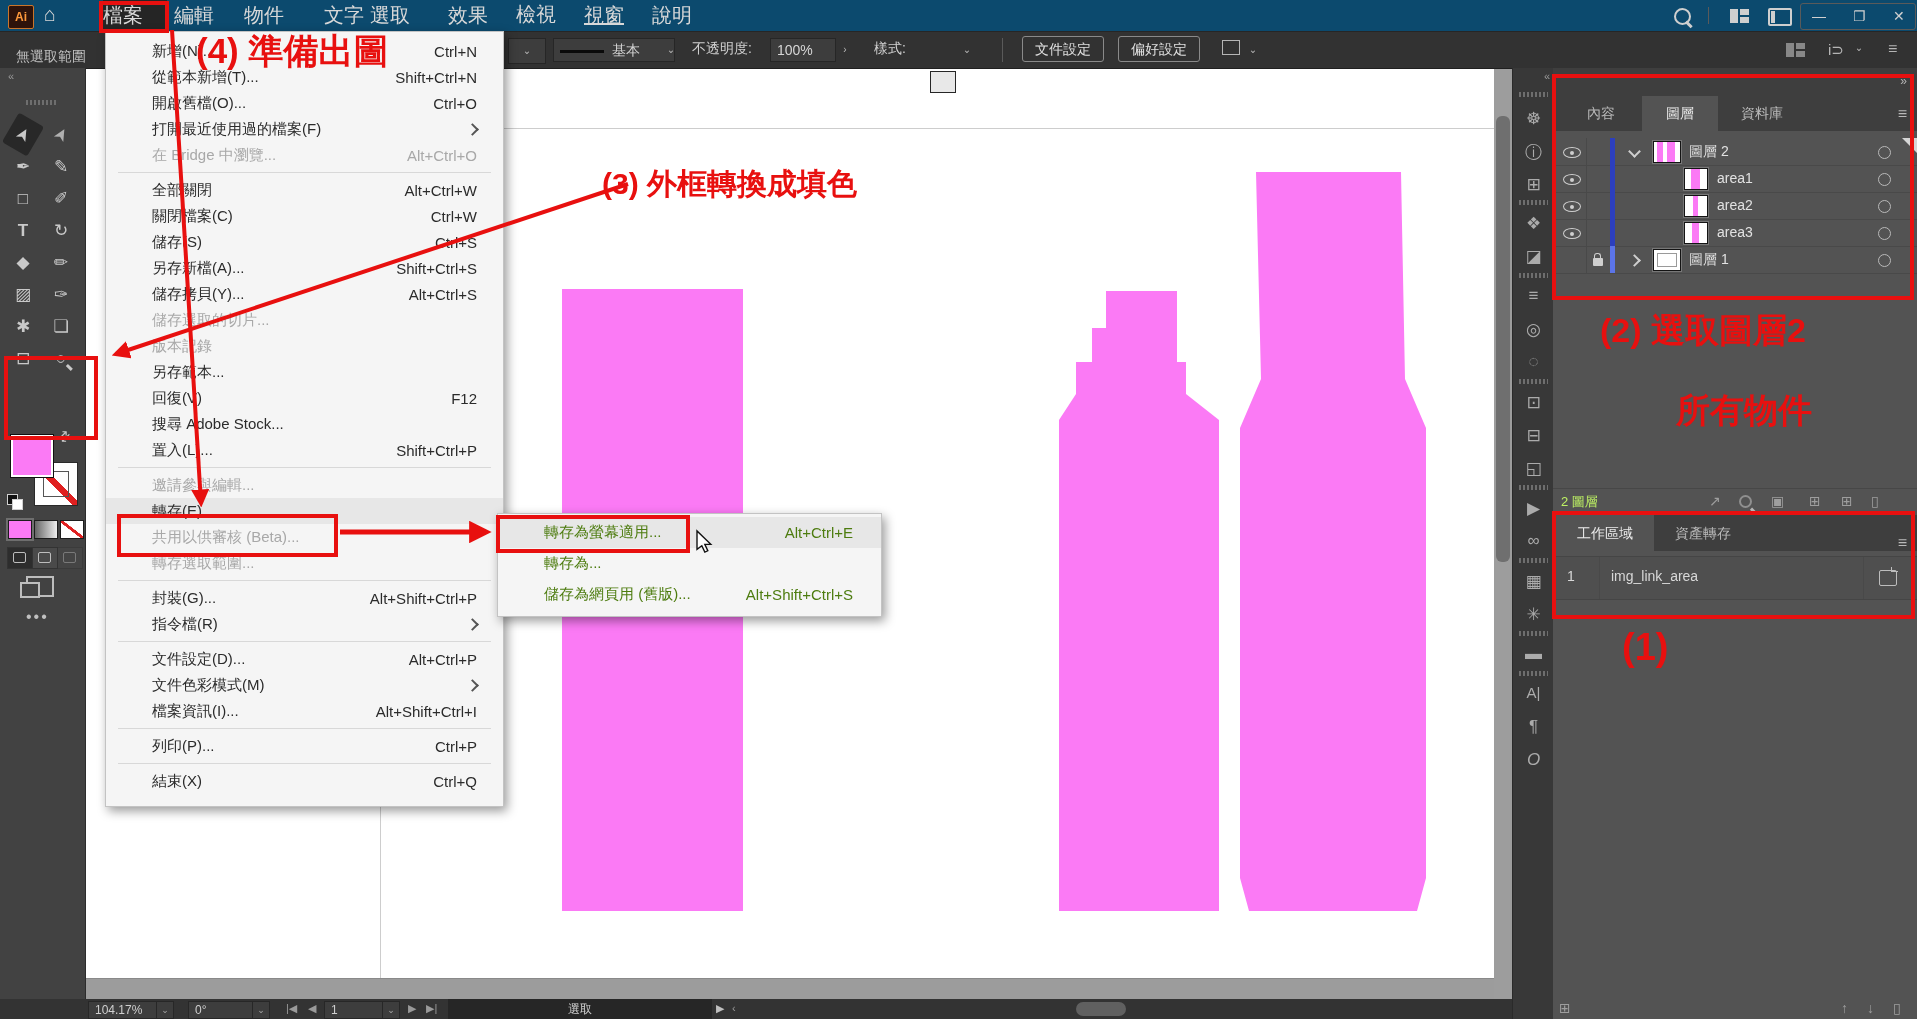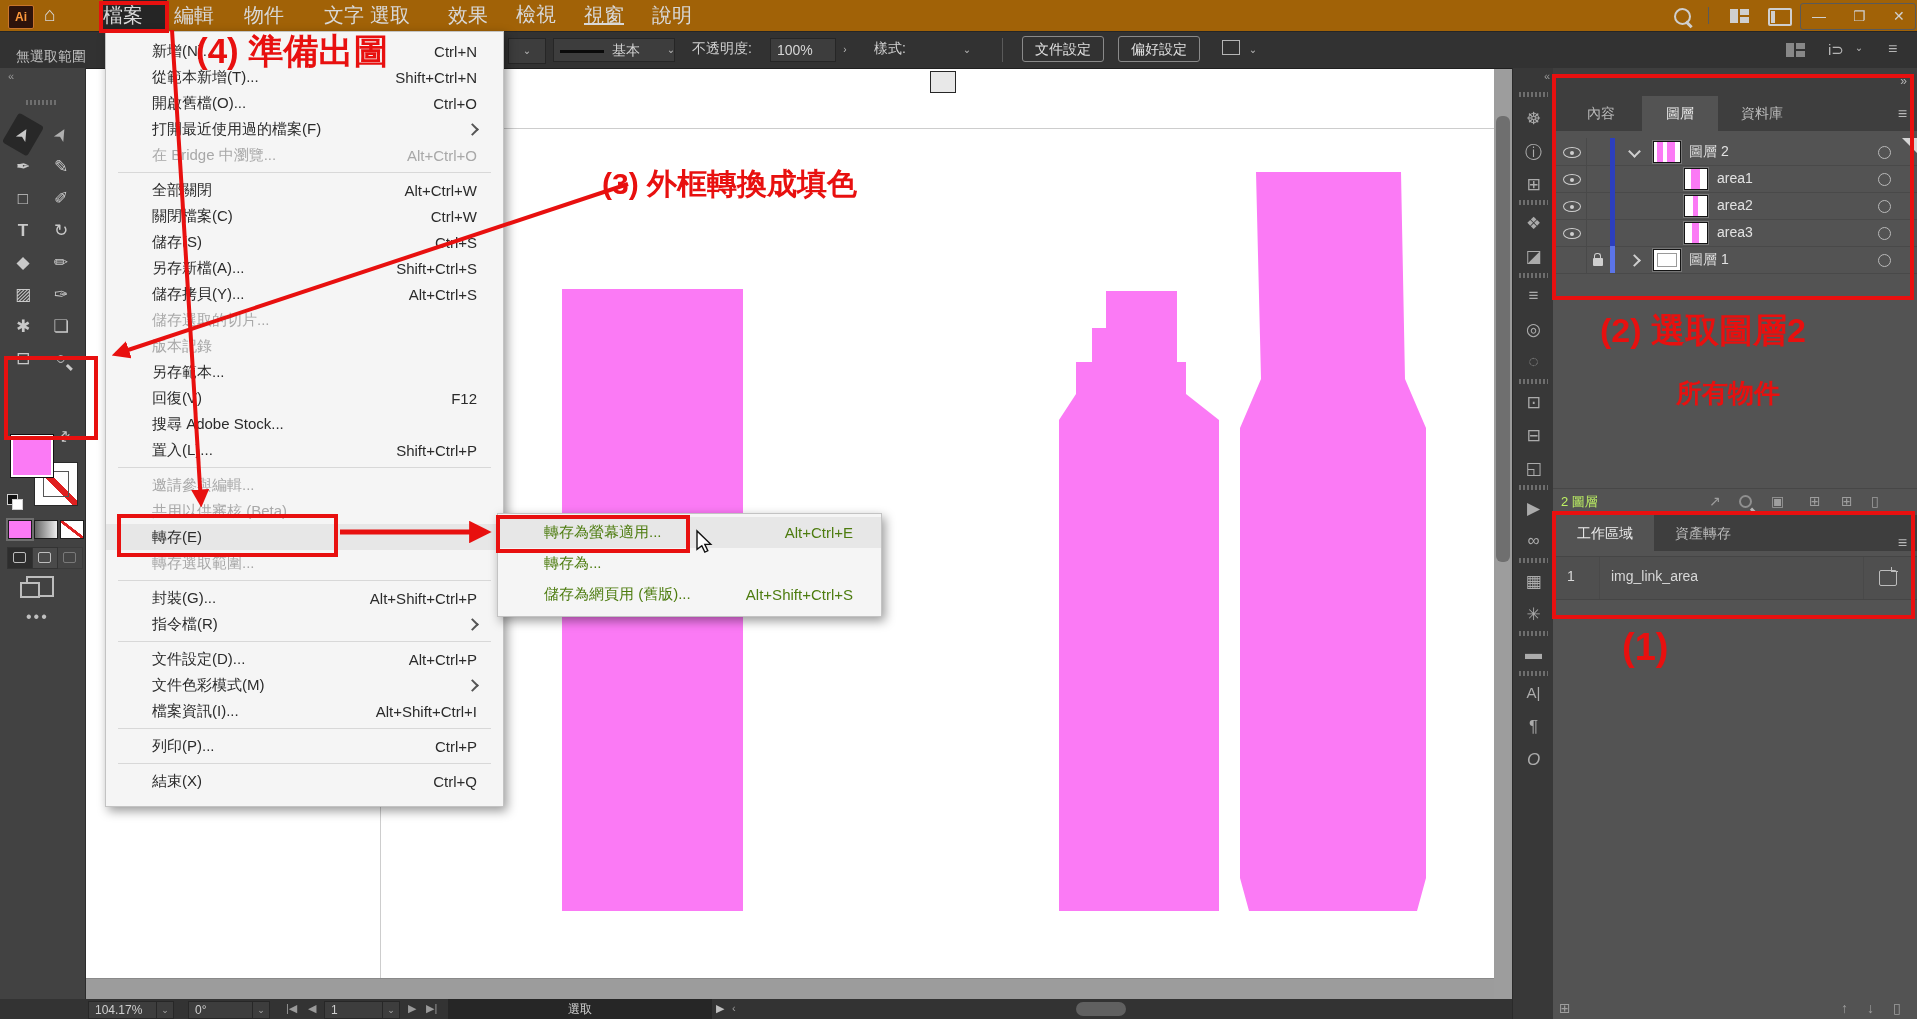--- a/index.html
+++ b/index.html
@@ -2,21 +2,21 @@
 <html><head>
 <meta charset="utf-8">
 <style>
   html,body{margin:0;padding:0;background:#222;}
   #app{position:relative;width:1917px;height:1019px;overflow:hidden;
        font-family:"Liberation Sans","DejaVu Sans",sans-serif;
        -webkit-font-smoothing:antialiased;background:#323232;}
   .abs{position:absolute;}
 
   
-  #titlebar{position:absolute;left:0;top:0;width:1917px;height:31px;background:#a16207;border-bottom:1px solid #262626;}
+  #titlebar{position:absolute;left:0;top:0;width:1917px;height:31px;background:#0c4a6e;border-bottom:1px solid #262626;}
   .ailogo{position:absolute;left:8px;top:5px;width:24px;height:22px;background:#2e130b;border:1px solid #c9752c;
           color:#ff9a3c;font-size:12px;font-weight:bold;text-align:center;line-height:22px;border-radius:2px;}
   .homeic{position:absolute;left:44px;top:3px;color:#d6d6d6;font-size:20px;}
   .tmenu{position:absolute;top:0;height:31px;line-height:31px;color:#d8d8d8;font-size:20px;}
   .tmenu.open{background:#252525;}
   .windowgroup{position:absolute;left:1800px;top:3px;width:114px;height:25px;border:1px solid #5a5a5a;border-radius:3px;}
   .winbtn{position:absolute;top:4px;color:#d0d0d0;font-size:14px;line-height:24px;}
   .magi{position:absolute;width:13px;height:13px;border:2px solid #cfcfcf;border-radius:50%;}
   .magi::after{content:'';position:absolute;width:8px;height:2.5px;background:#cfcfcf;transform:rotate(45deg);left:9px;top:13px;}
   .wsicon{position:absolute;width:19px;height:14px;background-image:linear-gradient(#cfcfcf,#cfcfcf),linear-gradient(#cfcfcf,#cfcfcf),linear-gradient(#cfcfcf,#cfcfcf);
@@ -414,25 +414,25 @@
         <span class="lab">搜尋 Adobe Stock...</span>
       </div>
     <div class="mi">
         <span class="lab">置入(L)...</span>
         <span class="sc">Shift+Ctrl+P</span>
       </div>
     <div class="msep"></div>
     <div class="mi dis">
         <span class="lab">邀請參與編輯...</span>
       </div>
+    <div class="mi hl">
+        <span class="lab">轉存(E)</span>
+      </div>
     <div class="mi dis">
         <span class="lab">共用以供審核 (Beta)...</span>
-      </div>
-    <div class="mi hl">
-        <span class="lab">轉存(E)</span>
       </div>
     <div class="mi dis">
         <span class="lab">轉存選取範圍...</span>
       </div>
     <div class="msep"></div>
     <div class="mi">
         <span class="lab">封裝(G)...</span>
         <span class="sc">Alt+Shift+Ctrl+P</span>
       </div>
     <div class="mi">
@@ -481,21 +481,21 @@
   <div class="redbox" style="left:99px;top:1px;width:62px;height:24px;"></div>
   <div class="redbox" style="left:4px;top:356px;width:86px;height:76px;"></div>
   <div class="redbox" style="left:117px;top:514px;width:213px;height:35px;"></div>
   <div class="redbox" style="left:496px;top:515px;width:186px;height:30px;"></div>
   <div class="redbox" style="left:1552px;top:74px;width:354px;height:218px;"></div>
   <div class="redbox" style="left:1552px;top:511px;width:355px;height:100px;"></div>
 
   <div class="redtext" style="left:196px;top:28px;font-size:35px;">(4) 準備出圖</div>
   <div class="redtext" style="left:602px;top:164px;font-size:30px;">(3) 外框轉換成填色</div>
   <div class="redtext" style="left:1600px;top:308px;font-size:34px;">(2) 選取圖層2</div>
-  <div class="redtext" style="left:1676px;top:376px;font-size:26px;">所有物件</div>
+  <div class="redtext" style="left:1676px;top:388px;font-size:34px;">所有物件</div>
   <div class="redtext" style="left:1622px;top:626px;font-size:38px;">(1)</div>
 
   <svg id="annosvg">
     <defs>
       <marker id="ah" viewBox="0 0 10 10" refX="7.5" refY="5" markerWidth="4.5" markerHeight="4.5" orient="auto-start-reverse">
         <path d="M0,0 L10,5 L0,10 z" fill="#e8100f"></path>
       </marker>
     </defs>
     <line x1="172" y1="30" x2="201" y2="503" stroke="#e8100f" stroke-width="4" marker-end="url(#ah)"></line>
     <line x1="628" y1="184" x2="116" y2="354" stroke="#e8100f" stroke-width="4" marker-end="url(#ah)"></line>

